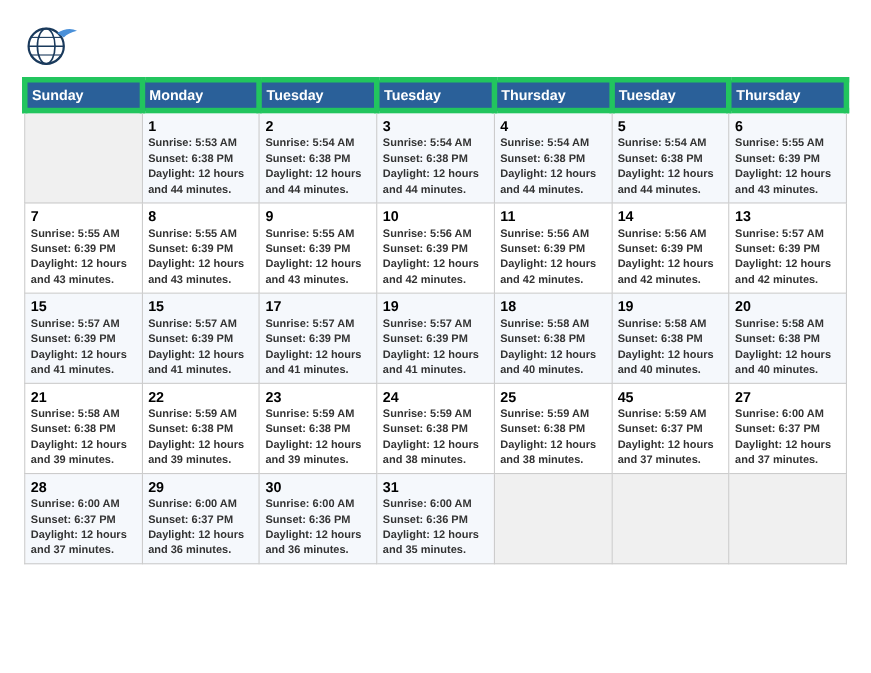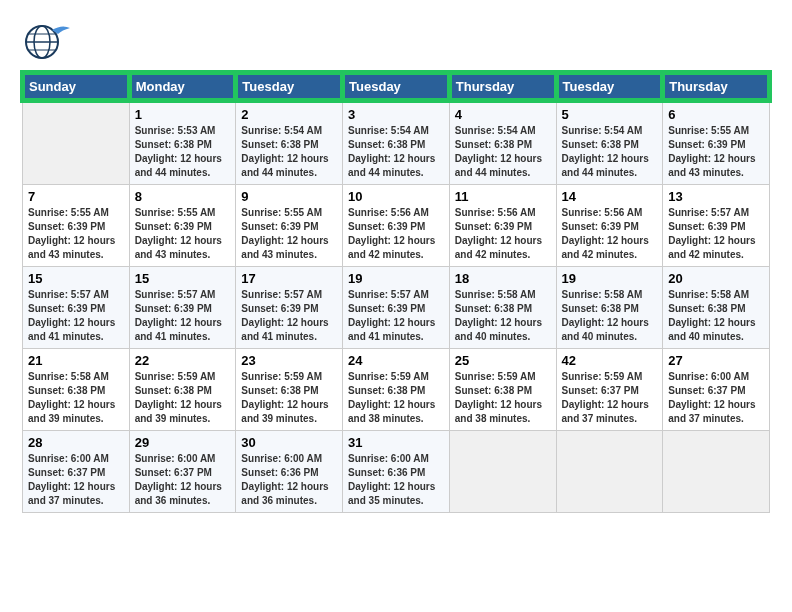--- a/index.html
+++ b/index.html
@@ -218,21 +218,21 @@
         </td>
         <td>
           <span class="day-num">24</span>
           <div class="day-info">Sunrise: 5:59 AM<br>Sunset: 6:38 PM<br>Daylight: 12 hours<br>and 38 minutes.</div>
         </td>
         <td>
           <span class="day-num">25</span>
           <div class="day-info">Sunrise: 5:59 AM<br>Sunset: 6:38 PM<br>Daylight: 12 hours<br>and 38 minutes.</div>
         </td>
         <td>
-          <span class="day-num">42</span>
+          <span class="day-num">45</span>
           <div class="day-info">Sunrise: 5:59 AM<br>Sunset: 6:37 PM<br>Daylight: 12 hours<br>and 37 minutes.</div>
         </td>
         <td>
           <span class="day-num">27</span>
           <div class="day-info">Sunrise: 6:00 AM<br>Sunset: 6:37 PM<br>Daylight: 12 hours<br>and 37 minutes.</div>
         </td>
       </tr>
       <tr>
         <td>
           <span class="day-num">28</span>

